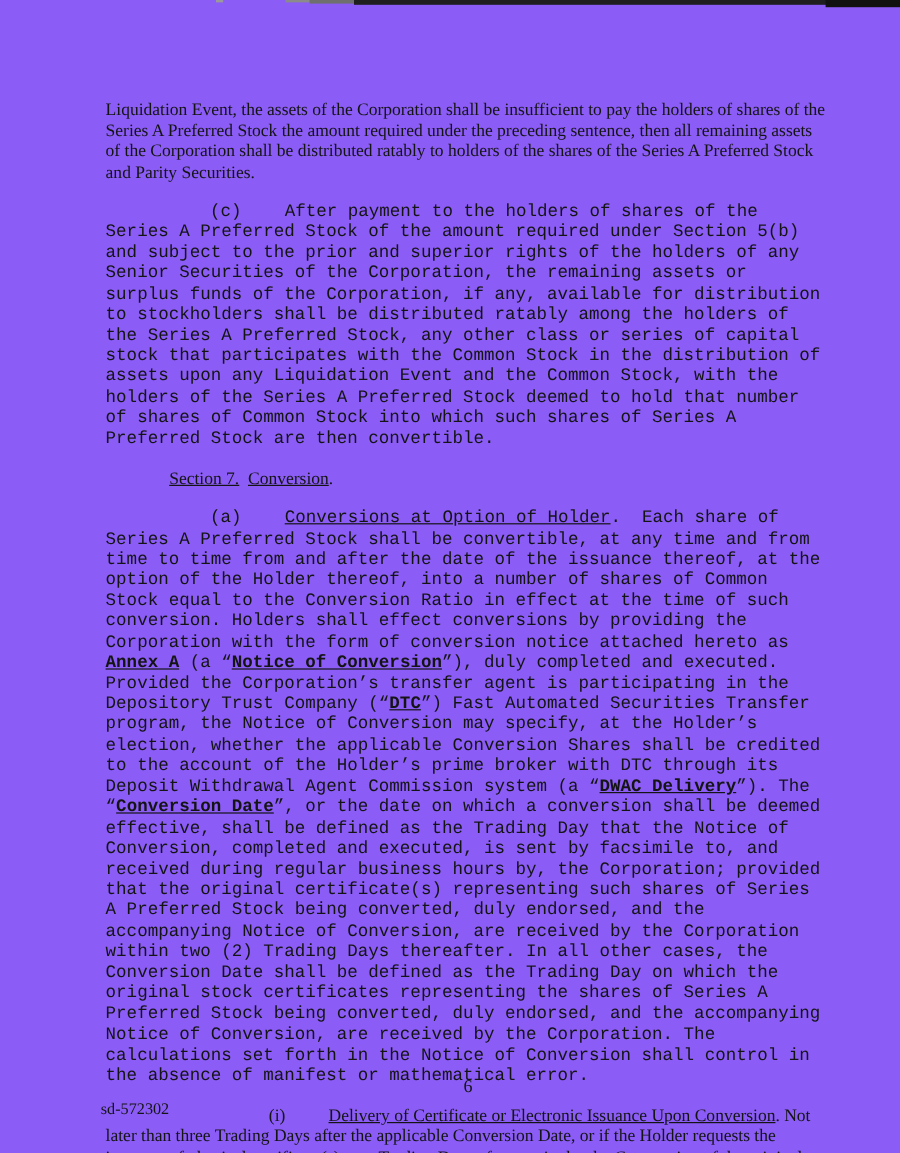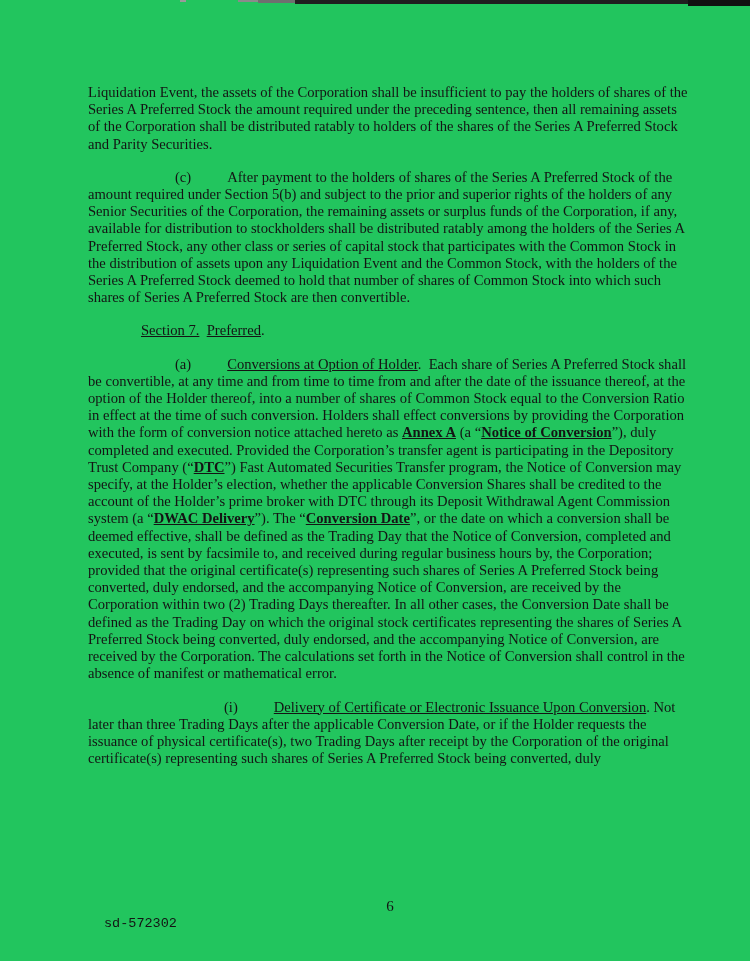--- a/index.html
+++ b/index.html
@@ -1,20 +1,20 @@
 <!DOCTYPE html>
 <html><head>
 <meta charset="utf-8">
 <style>
   html, body { margin: 0; padding: 0; background: #ffffff; }
   .page {
     position: relative;
     width: 750px;
     height: 961px;
-    background: #22c55e;
+    background: #8b5cf6;
     overflow: hidden;
     font-family: "Liberation Serif", "DejaVu Serif", serif;
     color: #141414;
   }
   
   .artifact { position: absolute; background: #1c1c1c; }
   .artifact.speck1 { left: 180px; top: 0; width: 6px;  height: 2px; background: #9a9a9a; }
   .artifact.speck2 { left: 238px; top: 0; width: 20px; height: 2px; background: #8b8b8b; }
   .artifact.gray   { left: 258px; top: 0; width: 38px; height: 3px; background: #6f6f6f; }
   .artifact.main   { left: 295px; top: 0; width: 455px; height: 4px; background: #1f1f1f; }
@@ -25,57 +25,56 @@
     left: 88px;
     top: 84px;
     width: 604px;
     font-size: 14.6px;
     line-height: 17.2px;
     text-align: left;
   }
   p.block { margin: 0 0 16px 0; }
   .ind-none    { text-indent: 0; }
   .ind-section { text-indent: 53px; }
-  .ind-sub     { text-indent: 87px; }
+  .ind-sub     { text-indent: 87px; font-family: Liberation Mono, monospace; }
   .ind-subsub  { text-indent: 136px; }
   .u { text-decoration: underline; }
   .b { font-weight: bold; }
   .tab { display: inline-block; width: 36px; }
 
   .page-number {
     position: absolute;
     top: 898px;
     left: 88px;
     width: 604px;
     text-align: center;
     font-size: 15px;
   }
   .doc-id {
     position: absolute;
     top: 916px;
-    left: 104px;
+    left: 84px;
     font-size: 13.5px;
-    font-family: Liberation Mono, monospace;
   }
 </style>
 </head>
 <body>
 
 <div class="page">
 
   <div class="artifact speck1"></div>
   <div class="artifact speck2"></div>
   <div class="artifact gray"></div>
   <div class="artifact main"></div>
   <div class="artifact corner"></div>
 
   <div class="doc">
       <p class="block ind-none"><span>Liquidation Event, the assets of the Corporation shall be insufficient to pay the holders of shares of the Series A Preferred Stock the amount required under the preceding sentence, then all remaining assets of the Corporation shall be distributed ratably to holders of the shares of the Series A Preferred Stock and Parity Securities.</span></p>
       <p class="block ind-sub"><span>(c)</span><span class="tab"></span><span>After payment to the holders of shares of the Series A Preferred Stock of the amount required under Section 5(b) and subject to the prior and superior rights of the holders of any Senior Securities of the Corporation, the remaining assets or surplus funds of the Corporation, if any, available for distribution to stockholders shall be distributed ratably among the holders of the Series A Preferred Stock, any other class or series of capital stock that participates with the Common Stock in the distribution of assets upon any Liquidation Event and the Common Stock, with the holders of the Series A Preferred Stock deemed to hold that number of shares of Common Stock into which such shares of Series A Preferred Stock are then convertible.</span></p>
-      <p class="block ind-section"><span class="u">Section 7.</span><span>&nbsp; </span><span class="u">Preferred</span><span>.</span></p>
+      <p class="block ind-section"><span class="u">Section 7.</span><span>&nbsp; </span><span class="u">Conversion</span><span>.</span></p>
       <p class="block ind-sub"><span>(a)</span><span class="tab"></span><span class="u">Conversions at Option of Holder</span><span>.&nbsp; Each share of Series A Preferred Stock shall be convertible, at any time and from time to time from and after the date of the issuance thereof, at the option of the Holder thereof, into a number of shares of Common Stock equal to the Conversion Ratio in effect at the time of such conversion. Holders shall effect conversions by providing the Corporation with the form of conversion notice attached hereto as </span><span class="b u">Annex A</span><span> (a “</span><span class="b u">Notice of Conversion</span><span>”), duly completed and executed. Provided the Corporation’s transfer agent is participating in the Depository Trust Company (“</span><span class="b u">DTC</span><span>”) Fast Automated Securities Transfer program, the Notice of Conversion may specify, at the Holder’s election, whether the applicable Conversion Shares shall be credited to the account of the Holder’s prime broker with DTC through its Deposit Withdrawal Agent Commission system (a “</span><span class="b u">DWAC Delivery</span><span>”). The “</span><span class="b u">Conversion Date</span><span>”, or the date on which a conversion shall be deemed effective, shall be defined as the Trading Day that the Notice of Conversion, completed and executed, is sent by facsimile to, and received during regular business hours by, the Corporation; provided that the original certificate(s) representing such shares of Series A Preferred Stock being converted, duly endorsed, and the accompanying Notice of Conversion, are received by the Corporation within two (2) Trading Days thereafter. In all other cases, the Conversion Date shall be defined as the Trading Day on which the original stock certificates representing the shares of Series A Preferred Stock being converted, duly endorsed, and the accompanying Notice of Conversion, are received by the Corporation. The calculations set forth in the Notice of Conversion shall control in the absence of manifest or mathematical error.</span></p>
       <p class="block ind-subsub"><span>(i)</span><span class="tab"></span><span class="u">Delivery of Certificate or Electronic Issuance Upon Conversion</span><span>.  Not later than three Trading Days after the applicable Conversion Date, or if the Holder requests the issuance of physical certificate(s), two Trading Days after receipt by the Corporation of the original certificate(s) representing such shares of Series A Preferred Stock being converted, duly</span></p>
     </div>
 
   <div class="page-number">6</div>
 
   <div class="doc-id">sd-572302</div>
 
 </div>
 

